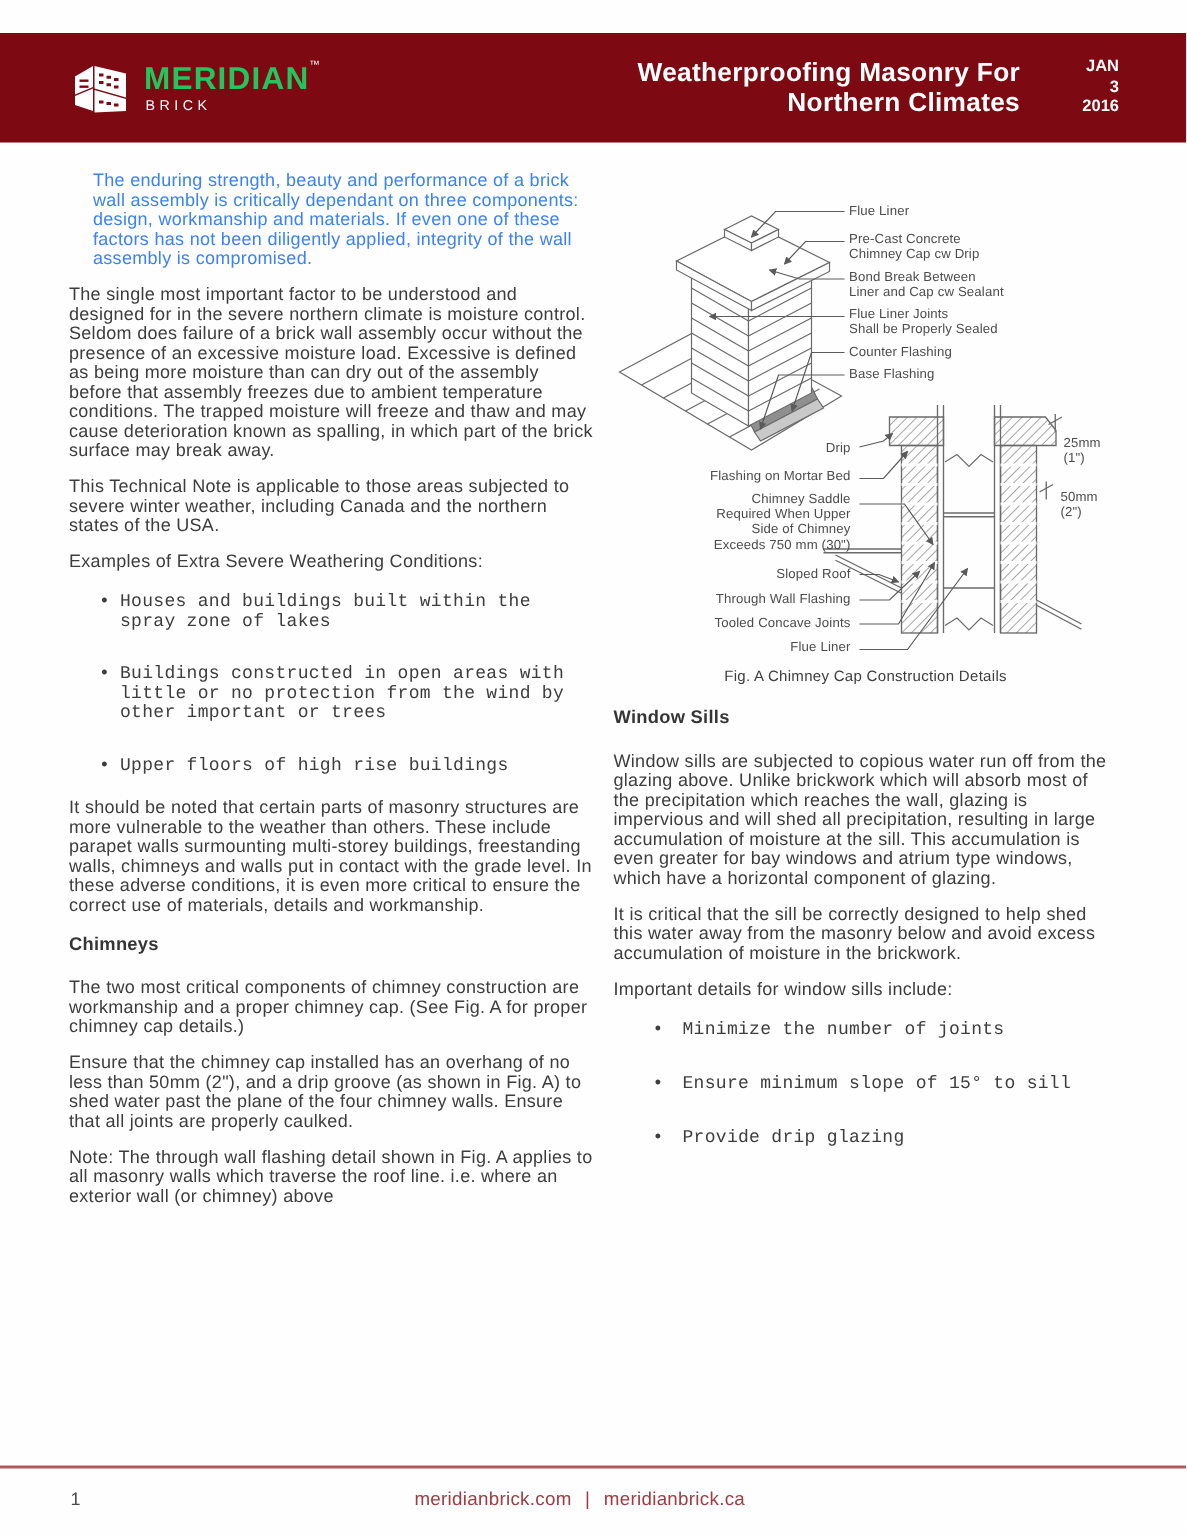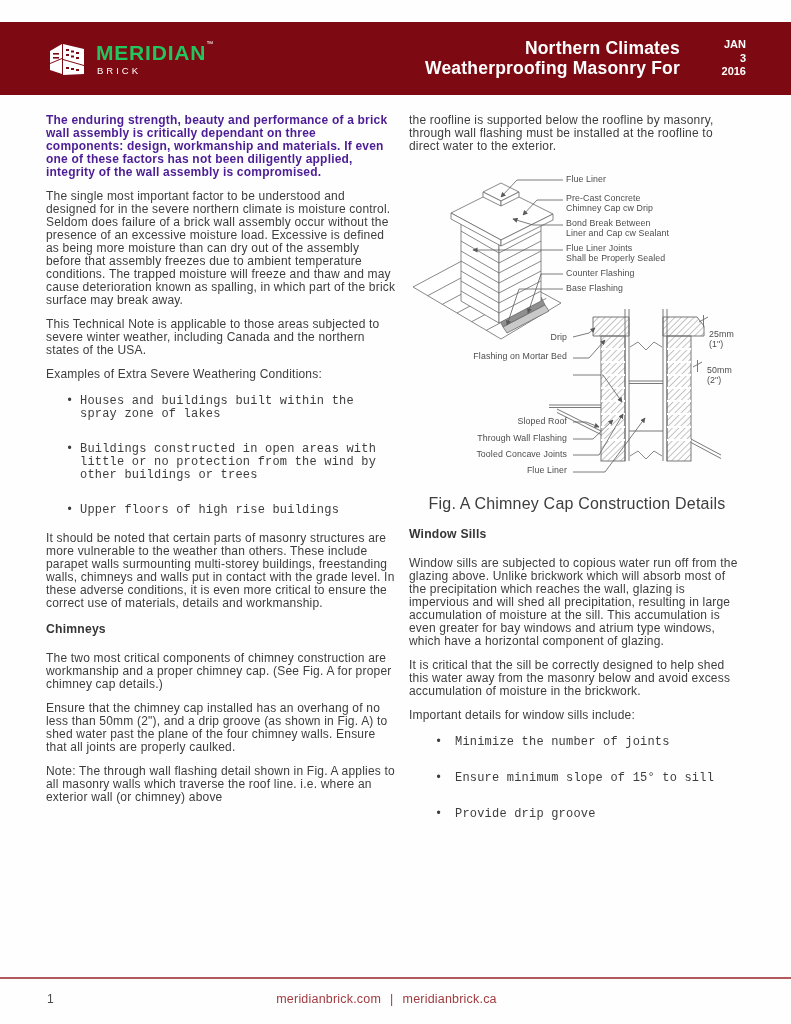--- a/index.html
+++ b/index.html
@@ -18,37 +18,37 @@
   .logo-sub { color:#ffffff; font-weight:normal; font-size:9.5px; letter-spacing:3px; margin-top:3px; padding-left:1px; }
   .header-right { margin-left:auto; display:flex; align-items:center; gap:24px; }
   .doc-title { color:#ffffff; font-weight:bold; font-size:17.5px; line-height:19.5px; text-align:right; letter-spacing:0.2px; }
   .doc-date { color:#ffffff; font-weight:bold; font-size:11px; line-height:13.5px; text-align:right; min-width:42px; }
 
   
   .content { position:absolute; top:114px; left:46px; width:699px; display:flex; gap:13px; }
   .col-left  { width:350px; }
   .col-right { width:336px; }
   p { font-size:12px; line-height:13px; letter-spacing:0.2px; margin-bottom:11px; color:#3d3d3d; }
-  p.lead { font-weight:bold; color:#4c1d95; }
+  p.lead { font-weight:normal; color:#3b82f6;margin-left:16px; }
   h3 { font-size:12.2px; letter-spacing:0.2px; color:#353535; margin:12px 0 16px 0; }
   ul.bullets { list-style:none; margin:14px 0 15px 0; }
   .bullets li { position:relative; font-size:12px; line-height:13px; letter-spacing:0.2px; margin-bottom:22px;font-family:Liberation Mono, monospace; }
   .col-left  .bullets li { padding-left:34px; }
   .col-left  .bullets li::before { content:"\2022"; position:absolute; left:20px; }
   .col-right .bullets li { padding-left:46px; margin-bottom:23px; }
   .col-right .bullets li::before { content:"\2022"; position:absolute; left:26px; }
   .bullets li:last-child { margin-bottom:14px; }
 
   
   figure.diagram { position:relative; width:336px; margin:16px 0 14px 0; }
   .fig-canvas { position:relative; width:336px; height:308px; }
   .fig-canvas svg { position:absolute; left:0; top:0; }
   .fl { position:absolute; font-size:8.8px; line-height:10.2px; color:#4c4c4c; letter-spacing:0.1px; white-space:pre-line; }
   .fl.right { text-align:right; }
-  figcaption { text-align:center; font-size:16px; letter-spacing:0.2px; color:#3d3d3d; margin-top:18px; }
+  figcaption { text-align:center; font-size:10px; letter-spacing:0.2px; color:#3d3d3d; margin-top:8px; }
 
   
   .footer { position:absolute; left:0; top:977px; width:791px; }
   .footer-rule { border-top:2px solid #b2595d; width:791px; }
   .footer-row { position:relative; margin-top:13px; height:16px; }
   .page-num { position:absolute; left:47px; top:0; font-size:12px; color:#4a4a4a; }
   .footer-links { position:absolute; left:0; width:773px; text-align:center; font-size:12.5px; color:#a03c41; letter-spacing:0.2px; }
   .footer-links .sep { padding:0 9px; color:#a03c41; }
   .footer-links span[data-interactable="true"] { cursor:pointer; }
 </style>
@@ -80,52 +80,51 @@
       </svg>
       <div class="logo-text" data-interactable="false">
         <div>
           <span class="logo-name" data-interactable="false">MERIDIAN</span><span class="logo-tm" data-interactable="false">™</span>
         </div>
         <div class="logo-sub" data-interactable="false">BRICK</div>
       </div>
     </div>
     <div class="header-right" data-interactable="false">
       <div class="doc-title" data-interactable="false">
+        <div data-interactable="false">Weatherproofing Masonry For</div>
         <div data-interactable="false">Northern Climates</div>
-        <div data-interactable="false">Weatherproofing Masonry For</div>
       </div>
       <div class="doc-date" data-interactable="false">
         <div data-interactable="false">JAN</div>
         <div data-interactable="false">3</div>
         <div data-interactable="false">2016</div>
       </div>
     </div>
   </header>
 
   <main class="content" data-interactable="false">
 
     <section class="col col-left" data-interactable="false">
       <p class="lead" data-interactable="false">The enduring strength, beauty and performance of a brick wall assembly is critically dependant on three components: design, workmanship and materials. If even one of these factors has not been diligently applied, integrity of the wall assembly is compromised.</p>
       <p data-interactable="false">The single most important factor to be understood and designed for in the severe northern climate is moisture control. Seldom does failure of a brick wall assembly occur without the presence of an excessive moisture load. Excessive is defined as being more moisture than can dry out of the assembly before that assembly freezes due to ambient temperature conditions. The trapped moisture will freeze and thaw and may cause deterioration known as spalling, in which part of the brick surface may break away.</p>
       <p data-interactable="false">This Technical Note is applicable to those areas subjected to severe winter weather, including Canada and the northern states of the USA.</p>
       <p data-interactable="false">Examples of Extra Severe Weathering Conditions:</p>
       <ul class="bullets" data-interactable="false">
         <li data-interactable="false">Houses and buildings built within the spray zone of lakes</li>
-        <li data-interactable="false">Buildings constructed in open areas with little or no protection from the wind by other buildings or trees</li>
+        <li data-interactable="false">Buildings constructed in open areas with little or no protection from the wind by other important or trees</li>
         <li data-interactable="false">Upper floors of high rise buildings</li>
       </ul>
       <p data-interactable="false">It should be noted that certain parts of masonry structures are more vulnerable to the weather than others. These include parapet walls surmounting multi-storey buildings, freestanding walls, chimneys and walls put in contact with the grade level. In these adverse conditions, it is even more critical to ensure the correct use of materials, details and workmanship.</p>
       <h3 data-interactable="false">Chimneys</h3>
       <p data-interactable="false">The two most critical components of chimney construction are workmanship and a proper chimney cap. (See Fig. A for proper chimney cap details.)</p>
       <p data-interactable="false">Ensure that the chimney cap installed has an overhang of no less than 50mm (2"), and a drip groove (as shown in Fig. A) to shed water past the plane of the four chimney walls. Ensure that all joints are properly caulked.</p>
       <p data-interactable="false">Note: The through wall flashing detail shown in Fig. A applies to all masonry walls which traverse the roof line. i.e. where an exterior wall (or chimney) above</p>
     </section>
 
     <section class="col col-right" data-interactable="false">
-      <p data-interactable="false">the roofline is supported below the roofline by masonry, through wall flashing must be installed at the roofline to direct water to the exterior.</p>
 
       <figure class="diagram" data-interactable="false">
         <div class="fig-canvas" data-interactable="false">
           <svg width="336" height="308" viewBox="0 0 336 308" data-interactable="false">
             <defs>
               <pattern id="hatch" width="4.5" height="4.5" patternUnits="userSpaceOnUse" patternTransform="rotate(45)">
                 <line x1="0" y1="0" x2="0" y2="4.5" stroke="#8a8a8a" stroke-width="1"></line>
               </pattern>
               <marker id="arrow" viewBox="0 0 8 8" refX="7" refY="4" markerWidth="6.5" markerHeight="6.5" orient="auto-start-reverse">
                 <path d="M0,0 L8,4 L0,8 z" fill="#5a5a5a"></path>
@@ -249,41 +248,45 @@
 Chimney Cap cw Drip</div>
           <div class="fl" style="left:157px; top:49px;" data-interactable="false">Bond Break Between
 Liner and Cap cw Sealant</div>
           <div class="fl" style="left:157px; top:74px;" data-interactable="false">Flue Liner Joints
 Shall be Properly Sealed</div>
           <div class="fl" style="left:157px; top:99px;" data-interactable="false">Counter Flashing</div>
           <div class="fl" style="left:157px; top:114px;" data-interactable="false">Base Flashing</div>
 
           <div class="fl right" style="right:178px; top:163px;" data-interactable="false">Drip</div>
           <div class="fl right" style="right:178px; top:182px;" data-interactable="false">Flashing on Mortar Bed</div>
+          <div class="fl right" style="right:178px; top:197px;" data-interactable="false">Chimney Saddle
+Required When Upper
+Side of Chimney
+Exceeds 750 mm (30")</div>
           <div class="fl right" style="right:178px; top:247px;" data-interactable="false">Sloped Roof</div>
           <div class="fl right" style="right:178px; top:264px;" data-interactable="false">Through Wall Flashing</div>
           <div class="fl right" style="right:178px; top:280px;" data-interactable="false">Tooled Concave Joints</div>
           <div class="fl right" style="right:178px; top:296px;" data-interactable="false">Flue Liner</div>
 
           <div class="fl" style="left:300px; top:160px;" data-interactable="false">25mm
 (1")</div>
           <div class="fl" style="left:298px; top:196px;" data-interactable="false">50mm
 (2")</div>
         </div>
         <figcaption data-interactable="false">Fig. A Chimney Cap Construction Details</figcaption>
       </figure>
 
       <h3 data-interactable="false">Window Sills</h3>
       <p data-interactable="false">Window sills are subjected to copious water run off from the glazing above. Unlike brickwork which will absorb most of the precipitation which reaches the wall, glazing is impervious and will shed all precipitation, resulting in large accumulation of moisture at the sill. This accumulation is even greater for bay windows and atrium type windows, which have a horizontal component of glazing.</p>
       <p data-interactable="false">It is critical that the sill be correctly designed to help shed this water away from the masonry below and avoid excess accumulation of moisture in the brickwork.</p>
       <p data-interactable="false">Important details for window sills include:</p>
       <ul class="bullets" data-interactable="false">
         <li data-interactable="false">Minimize the number of joints</li>
         <li data-interactable="false">Ensure minimum slope of 15° to sill</li>
-        <li data-interactable="false">Provide drip groove</li>
+        <li data-interactable="false">Provide drip glazing</li>
       </ul>
     </section>
   </main>
 
   <footer class="footer" data-interactable="false">
     <div class="footer-rule" data-interactable="false"></div>
     <div class="footer-row" data-interactable="false">
       <span class="page-num" data-interactable="false">1</span>
       <span class="footer-links" data-interactable="false">
         <span data-interactable="true">meridianbrick.com</span><span class="sep" data-interactable="false">|</span><span data-interactable="true">meridianbrick.ca</span>

